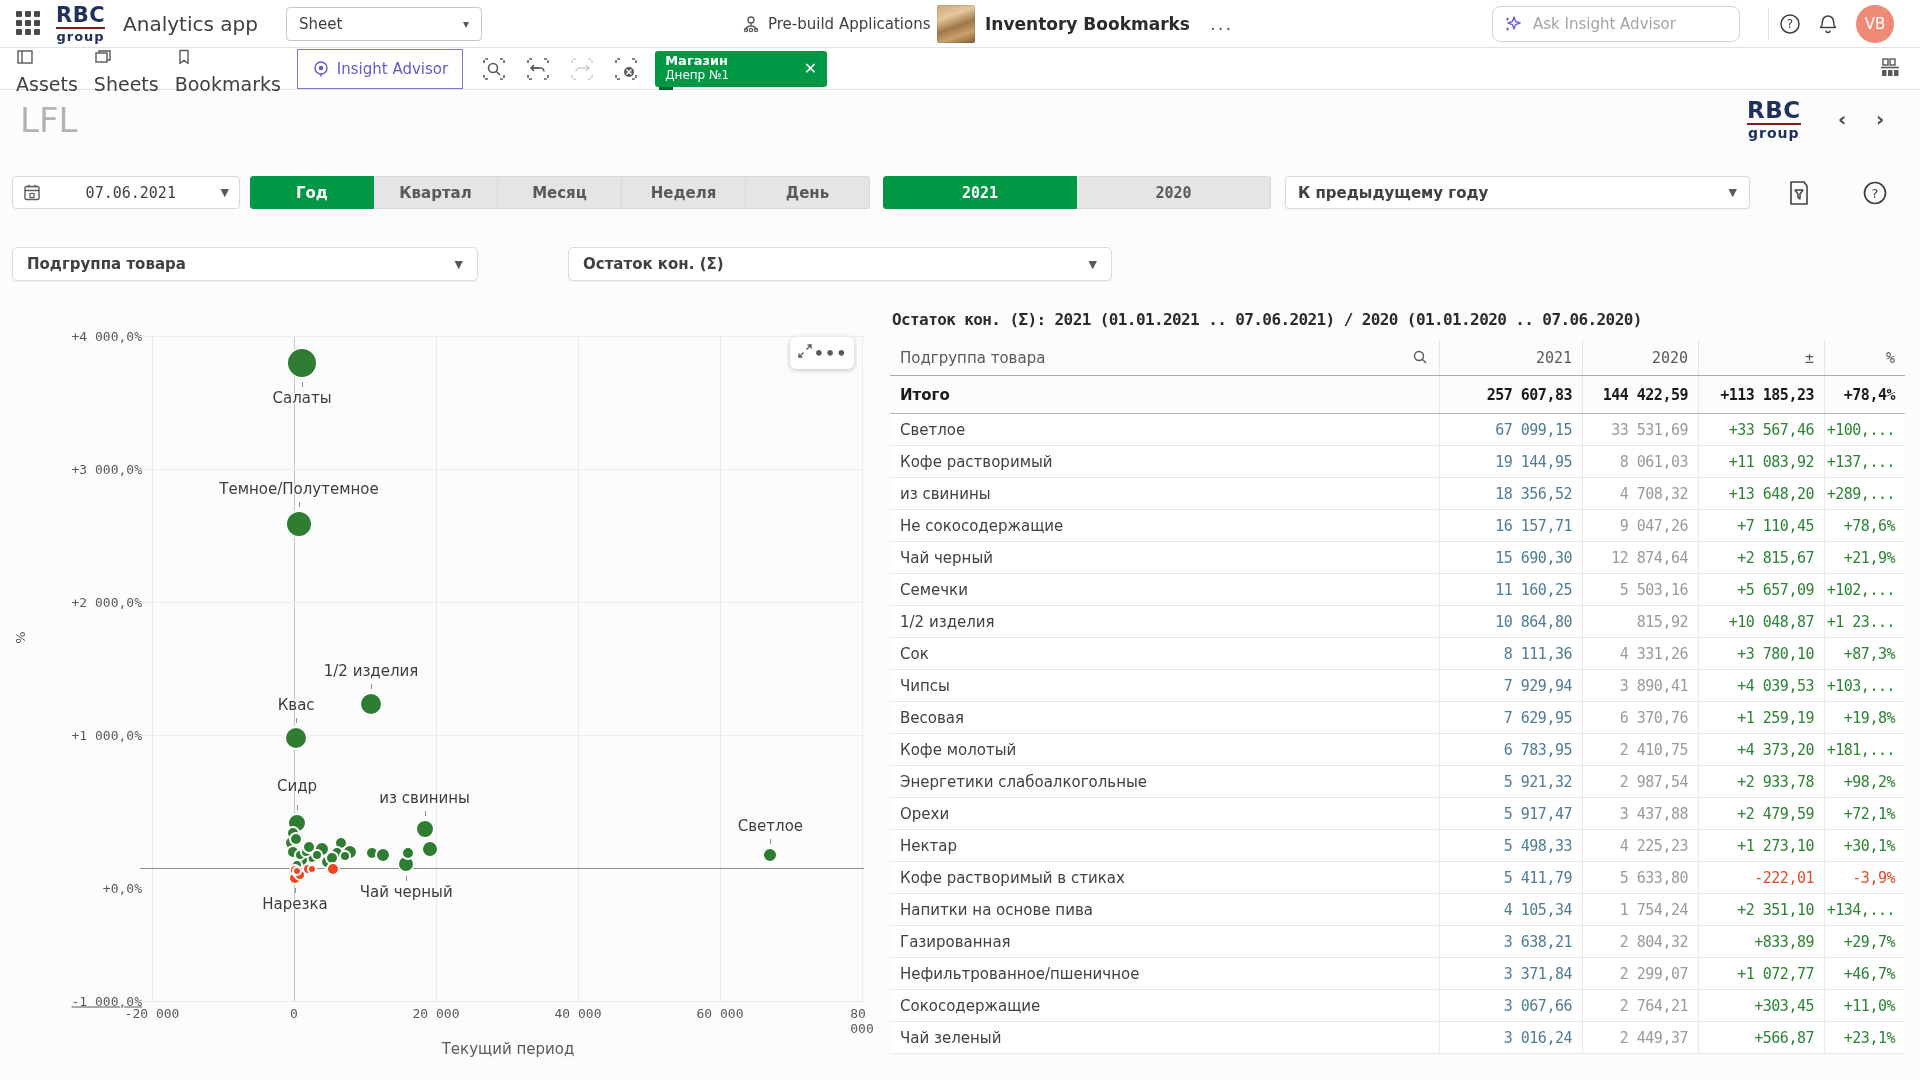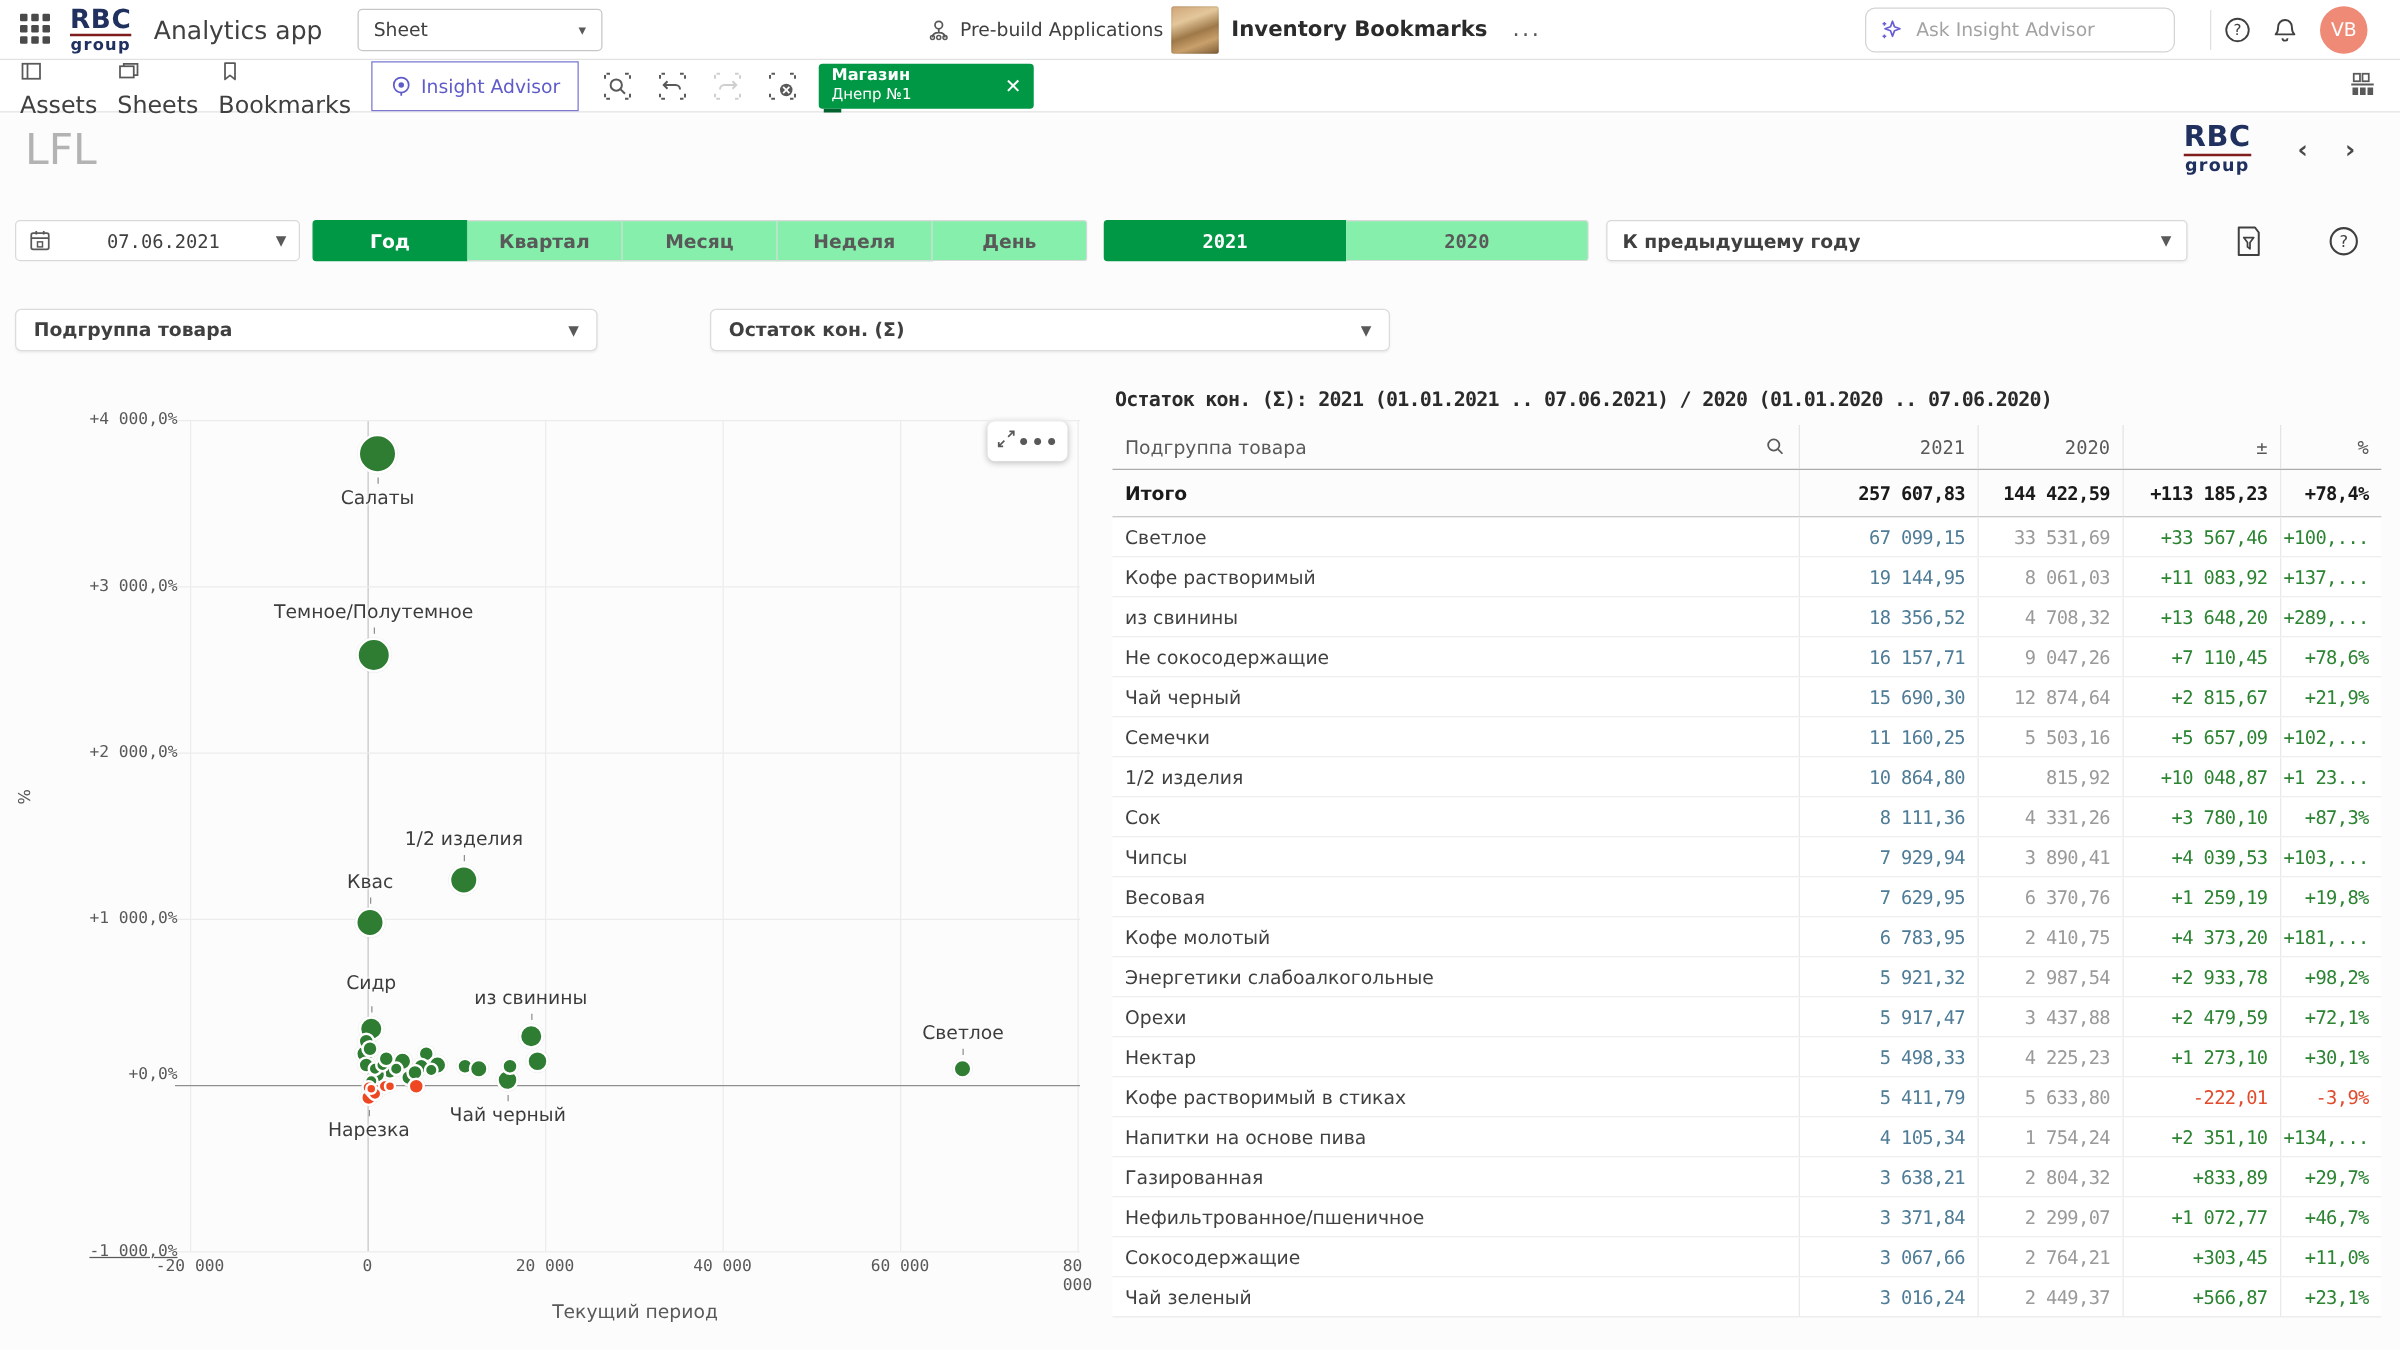--- a/index.html
+++ b/index.html
@@ -62,21 +62,21 @@
   .rbc2 { position:absolute; left:1747px; top:8px; }
   .rbc2 .l1 { font-size:23px; }
   .rbc2 .l2 { font-size:14px; }
   .pg-chev { position:absolute; top:16px; font-size:20px; color:#4a4a4a; font-weight:bold; cursor:pointer;}
 
   
   .datebox { position:absolute; left:12px; top:85px; width:228px; height:33px; background:#fff;
     border:1px solid #d9d9d9; border-radius:4px; display:flex; align-items:center; padding:0 10px; cursor:pointer;}
   .datebox .dt { flex:1; text-align:center; font-size:15px; color:#404040; }
   .seg { position:absolute; top:85px; height:33px; display:flex; }
-  .seg .btn { width:124px; height:33px; background:#86efac; border:1px solid #d9d9d9; border-left-width:0;
+  .seg .btn { width:124px; height:33px; background:#e5e5e5; border:1px solid #d9d9d9; border-left-width:0;
     display:flex; align-items:center; justify-content:center; font-size:15px; font-weight:bold;
     color:#595959; cursor:pointer;}
   .seg .btn:first-child { border-left-width:1px; border-radius:3px 0 0 3px; }
   .seg .btn:last-child { border-radius:0 3px 3px 0; }
   .seg .btn.sel { background:#009845; border-color:#009845; color:#fff; }
   #year-group { left:883px; }
   #year-group .btn { width:194px; }
   .cmp-dd { position:absolute; left:1285px; top:85px; width:465px; height:33px; background:#fff;
     border:1px solid #d9d9d9; border-radius:4px; display:flex; align-items:center; padding:0 12px;
     font-size:15px; font-weight:bold; color:#404040; cursor:pointer; box-shadow:0 1px 2px rgba(0,0,0,.05);}
@@ -370,21 +370,21 @@
       <div class="xtick mono" style="left: 850px;">80 000</div>
       <div class="gl-h" style="top: 36px;"></div>
       <div class="ytick mono" style="top: 36px;">+4 000,0%</div>
       <div class="gl-h" style="top: 169px;"></div>
       <div class="ytick mono" style="top: 169px;">+3 000,0%</div>
       <div class="gl-h" style="top: 302px;"></div>
       <div class="ytick mono" style="top: 302px;">+2 000,0%</div>
       <div class="gl-h" style="top: 435px;"></div>
       <div class="ytick mono" style="top: 435px;">+1 000,0%</div>
       <div class="axis-zero-y" style="top: 568px;"></div>
-      <div class="ytick mono" style="top: 560px;">+0,0%</div>
+      <div class="ytick mono" style="top: 588px;">+0,0%</div>
       <div class="gl-h" style="top: 701px;"></div>
       <div class="ytick mono" style="top: 701px; text-decoration: underline;">-1 000,0%</div>
       <div class="dot green" style="left: 290.023px; top: 63.265px; width: 32px; height: 32px;"></div>
       <div class="ptlead" style="left: 290.023px; top: 82.265px;"></div>
       <div class="ptlabel" style="left: 290.023px; top: 89.265px;">Салаты</div>
       <div class="dot green" style="left: 286.97px; top: 223.53px; width: 28px; height: 28px;"></div>
       <div class="ptlead" style="left: 286.97px; top: 201.53px;"></div>
       <div class="ptlabel" style="left: 286.97px; top: 179.53px;">Темное/Полутемное</div>
       <div class="dot green" style="left: 359.035px; top: 404.41px; width: 24px; height: 24px;"></div>
       <div class="ptlead" style="left: 359.035px; top: 384.41px;"></div>

